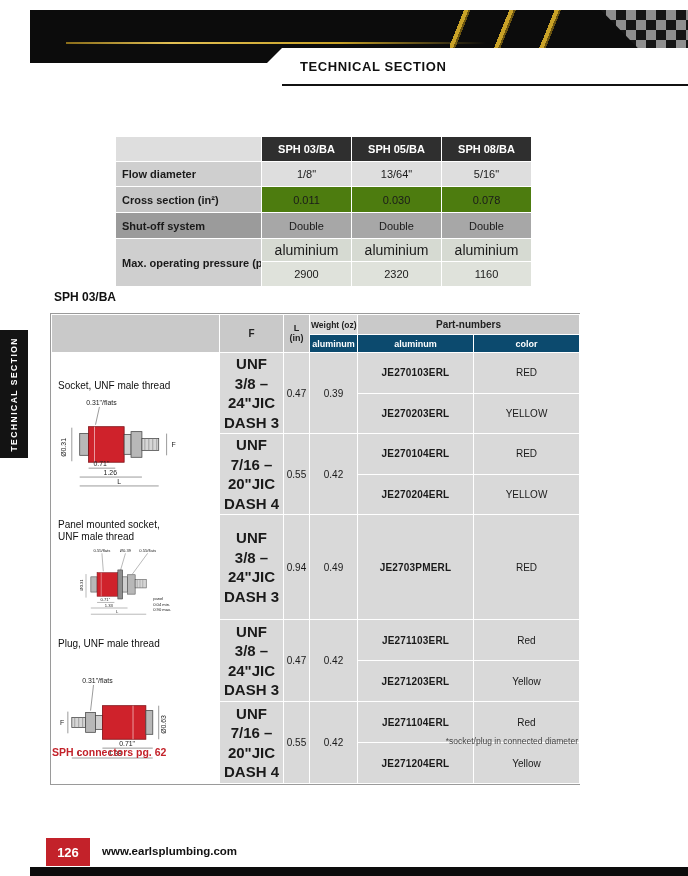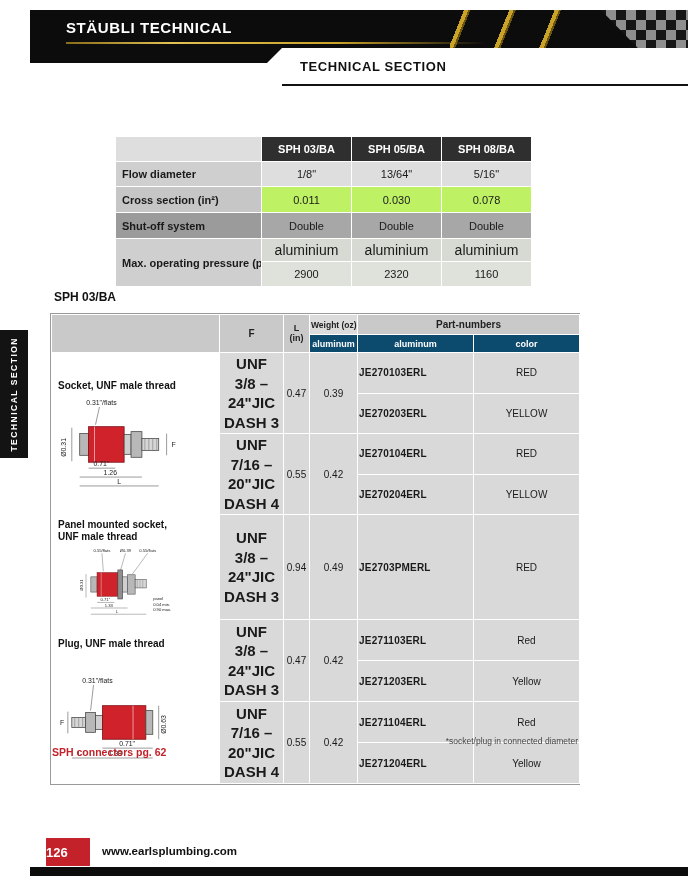--- a/index.html
+++ b/index.html
@@ -32,21 +32,21 @@
   table{border-collapse:collapse;table-layout:fixed}
   .spec-table{position:absolute;left:115px;top:136px;width:416px}
   .spec-table td{border:1px solid #fff;padding:2px 6px;font-size:11px;vertical-align:middle;overflow:hidden}
   .spec-head{background:#2f2f2f;color:#fff;font-weight:bold;text-align:center;height:20px}
   .spec-corner{background:#dedede}
   .spec-label{background:#cfcfcf;font-weight:bold;text-align:left;font-size:10.5px;white-space:nowrap}
   .spec-val{background:#dedede;text-align:center}
   .r-flow td{height:20px}
   .r-cross td{height:21px}
   .r-cross .spec-label{background:#c6c6c6}
-  .r-cross .spec-val{background:#bef264}
+  .r-cross .spec-val{background:#4d7c0f}
   .r-shut td{height:21px}
   .r-shut .spec-label{background:#9b9b9b}
   .r-shut .spec-val{background:#a7a7a7}
   .r-alum td{height:18px}
   .r-alum .spec-val{background:#d6dad2;font-size:14px}
   .pressure-label{background:#cfcfcf;font-size:10px}
   .r-press td{height:20px}
   .r-press .spec-val{background:#dfe2db}
 
   
@@ -59,58 +59,57 @@
   .ph1 th{height:17px}
   .ph2 th{height:15px}
   .img-head{background:#c9c9c9}
   .f-head,.l-head,.pn-head{background:#c9c9c9;color:#222;font-size:10px;font-weight:bold;text-align:center}
   .l-head{white-space:pre-line;font-size:9px;line-height:1.1}
   .w-head{background:#dcdcdc;color:#222;font-size:8.5px;font-weight:bold;white-space:nowrap}
   .sub-head{background:#0c4a6e;color:#fff;font-size:9px;font-weight:bold;text-align:center}
   .img-cell{background:#fff;vertical-align:top;padding:3px 2px 2px 4px}
   .f-cell{background:#d9d9d9;font-size:15px;font-weight:bold;text-align:center;white-space:pre-line;line-height:1.3}
   .num-cell{background:#d9d9d9;font-size:10px;text-align:center}
-  .pn-cell{background:#d9d9d9;font-size:10px;font-weight:bold;text-align:left;letter-spacing:.2px}
+  .pn-cell{background:#d9d9d9;font-size:10px;font-weight:bold;text-align:center;letter-spacing:.2px}
   .color-cell{background:#d9d9d9;font-size:10px;font-weight:normal;text-align:center}
   .h31{height:31px}.h41{height:41px}.h97{height:97px}
   .group-top td{border-top:1px solid #9a9a9a}
-  .cell-title{font-size:10px;font-weight:bold;color:#111;white-space:pre-line;line-height:1.2;margin:1px 0 2px 2px}
+  .cell-title{font-size:10px;font-weight:normal;color:#111;white-space:pre-line;line-height:1.2;margin:1px 0 2px 2px}
 
   
   .diagram{display:block}
   .dg-plug{margin-top:22px}
   .dim{font-size:7px;fill:#222}
   .dim-sm{font-size:6px;fill:#222}
   .dl{stroke:#555;stroke-width:.6}
   .metal{fill:#b8b8b8;stroke:#4a4a4a;stroke-width:.8}
   .metal2{fill:#cfcfcf;stroke:#4a4a4a;stroke-width:.8}
   .metal3{fill:#8f8f8f;stroke:#3c3c3c;stroke-width:.8}
   .red{fill:#cf222b;stroke:#7c1016;stroke-width:.8}
   .thread{fill:#d6d6d6;stroke:#4a4a4a;stroke-width:.8}
   .tl{stroke:#7a7a7a;stroke-width:.6}
   .hl{stroke:#ffffff;stroke-width:1;opacity:.55}
 
   
   .footnote{position:absolute;left:278px;top:736px;width:300px;text-align:right;font-size:8.5px;color:#444}
   .cross-ref{position:absolute;left:52px;top:746px;font-size:10.5px;font-weight:bold;color:#c3222a}
   .page-box{position:absolute;left:46px;top:838px;width:44px;height:28px;background:#c3222a;
-            display:flex;align-items:center;}
+            display:flex;align-items:center;justify-content:center}
   .page-box span{color:#fff;font-size:13px;font-weight:bold}
   .website{position:absolute;left:102px;top:845px;font-size:11.5px;font-weight:bold;color:#111}
   .bottom-bar{position:absolute;left:30px;top:867px;width:658px;height:9px;background:#0c0c0c}
 </style>
 </head>
 <body>
 
 <div>
 
   <div class="top-band">
     <div class="gold-stripes"></div>
     <div class="checker-flag"></div>
-    <div class="brand-title">STÄUBLI TECHNICAL</div>
     <div class="gold-rule"></div>
   </div>
   <div class="sub-band"></div>
   <div class="section-heading">TECHNICAL SECTION</div>
   <div class="section-rule"></div>
 
   <div class="side-tab">
     <span>TECHNICAL SECTION</span>
   </div>
 

